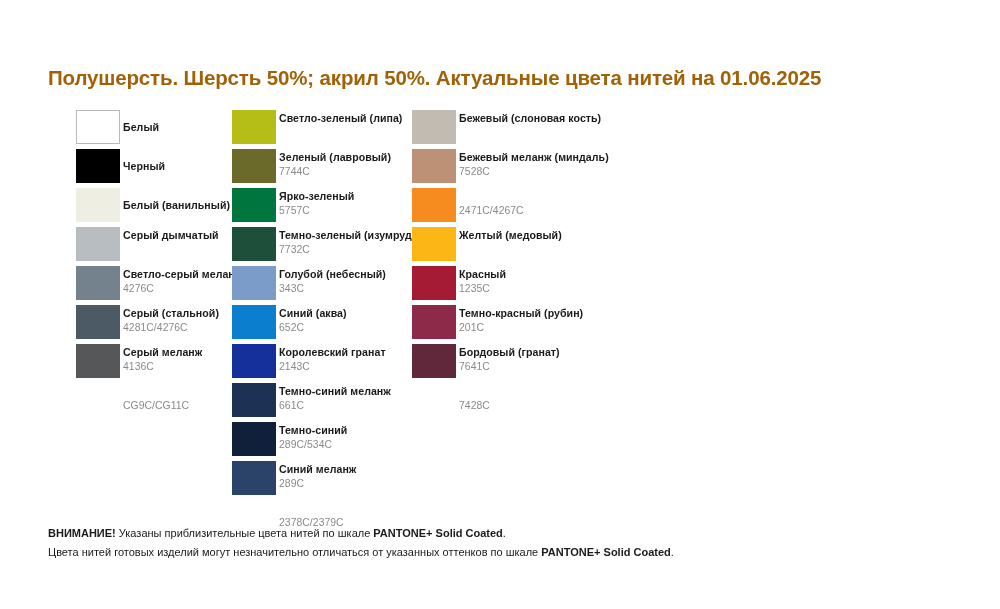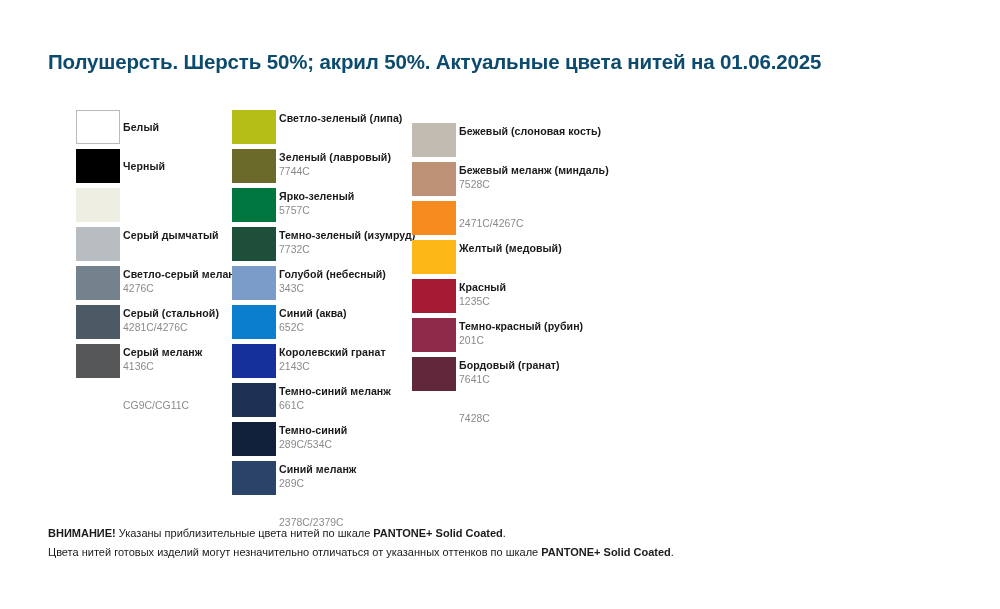--- a/index.html
+++ b/index.html
@@ -22,43 +22,43 @@
     left: 0;
     top: 0;
     width: 1000px;
     height: 609px;
   }
 
   
   .page-title {
     position: absolute;
     left: 48px;
-    top: 50px;
+    top: 66px;
     width: 920px;
     font-size: 20.5px;
     font-weight: bold;
     letter-spacing: -0.15px;
-    color: #0c4a6e;
+    color: #a16207;
     white-space: nowrap;
   }
 
   
   .columns {
     position: absolute;
     left: 0;
     top: 110px;
     width: 1000px;
   }
   .swatch-column {
     position: absolute;
     top: 0;
   }
   .swatch-column.col-0 { left: 48px;  width: 180px; padding-left: 28px; }
   .swatch-column.col-1 { left: 232px; width: 180px; }
-  .swatch-column.col-2 { left: 412px; width: 250px; margin-top: 13px; }
+  .swatch-column.col-2 { left: 412px; width: 250px; }
 
   .swatch-row {
     position: relative;
     height: 39px;
     display: block;
   }
 
   .swatch-chip {
     position: absolute;
     left: 0;
@@ -136,20 +136,23 @@
           </div>
         </div>
         <div class="swatch-row">
           <div class="swatch-chip" style="background: rgb(0, 0, 0);"></div>
           <div class="swatch-text">
             <div class="swatch-name">Черный</div>
           </div>
         </div>
         <div class="swatch-row">
           <div class="swatch-chip" style="background: rgb(238, 238, 227);"></div>
+          <div class="swatch-text">
+            <div class="swatch-name">Белый (ванильный)</div>
+          </div>
         </div>
         <div class="swatch-row">
           <div class="swatch-chip" style="background: rgb(183, 189, 192);"></div>
           <div class="swatch-text has-code">
             <div class="swatch-name">Серый дымчатый</div>
             <div class="swatch-code">4276C</div>
           </div>
         </div>
         <div class="swatch-row">
           <div class="swatch-chip" style="background: rgb(115, 130, 140);"></div>

